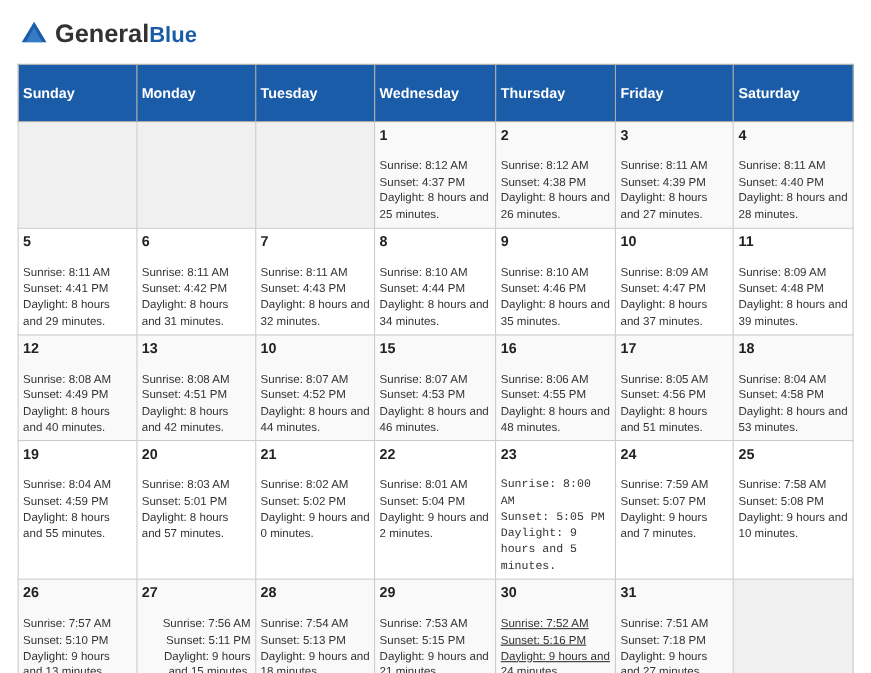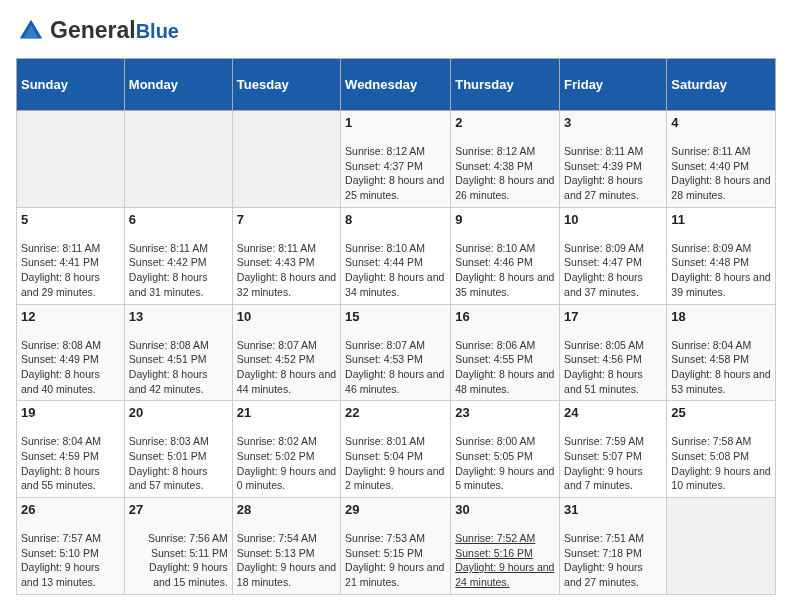--- a/index.html
+++ b/index.html
@@ -246,21 +246,21 @@
 Daylight: 9 hours and 0 minutes.</div>
         </td>
         <td>
           <div class="day-number">22</div>
           <div class="day-info" style="white-space: pre-line;">Sunrise: 8:01 AM
 Sunset: 5:04 PM
 Daylight: 9 hours and 2 minutes.</div>
         </td>
         <td>
           <div class="day-number">23</div>
-          <div class="day-info" style="white-space: pre-line;">Sunrise: 8:00 AM
+          <div class="day-info" style="white-space: pre-line; font-family: Liberation Mono, monospace;">Sunrise: 8:00 AM
 Sunset: 5:05 PM
 Daylight: 9 hours and 5 minutes.</div>
         </td>
         <td>
           <div class="day-number">24</div>
           <div class="day-info" style="white-space: pre-line;">Sunrise: 7:59 AM
 Sunset: 5:07 PM
 Daylight: 9 hours and 7 minutes.</div>
         </td>
         <td>

